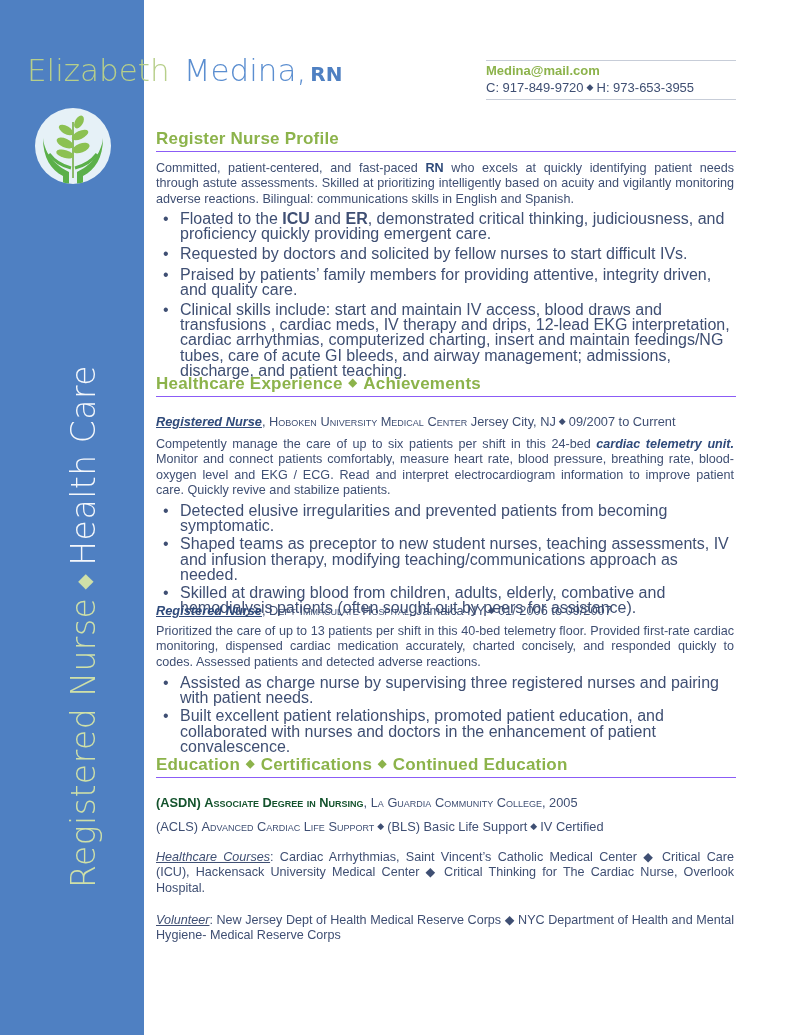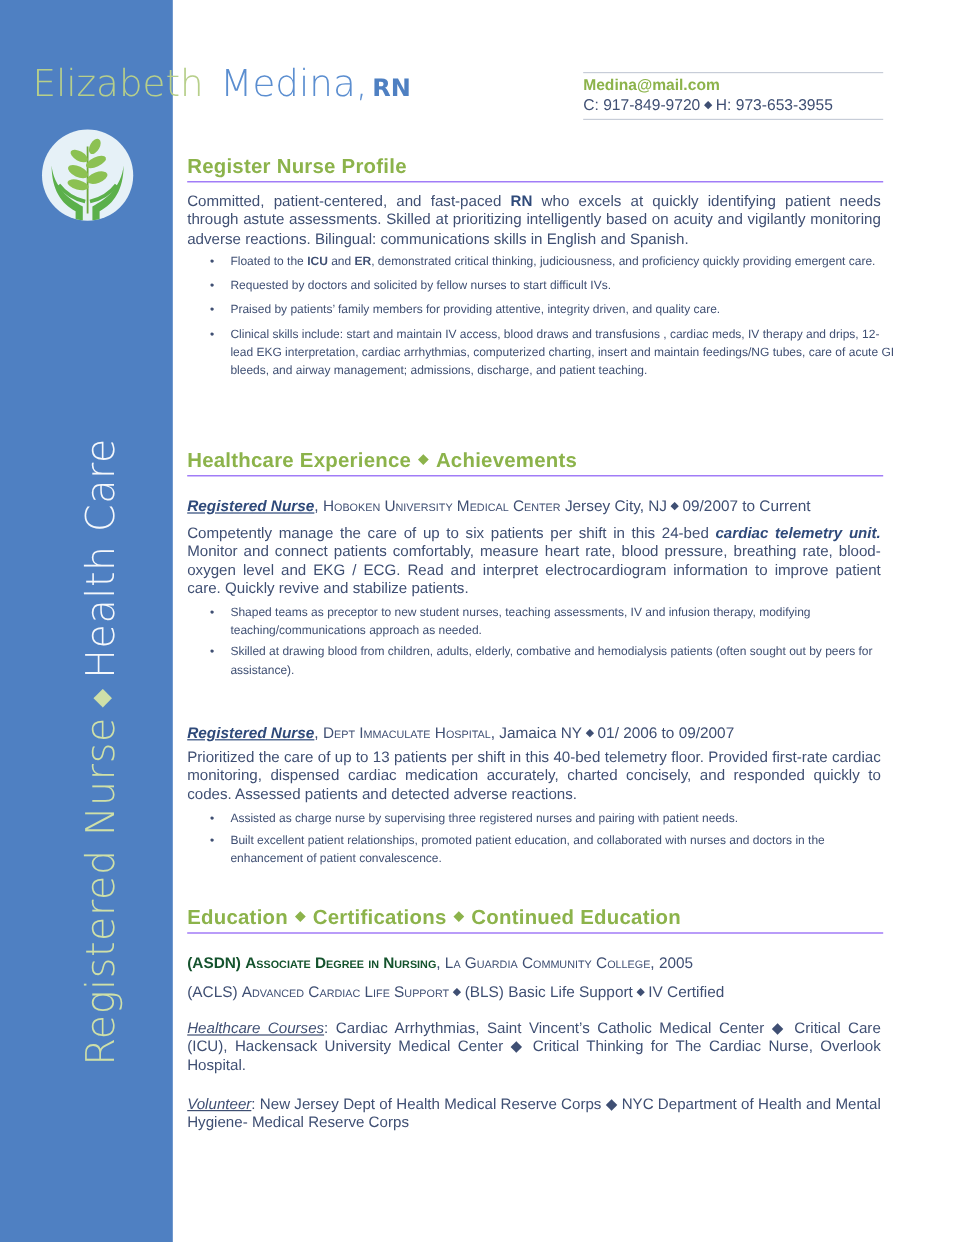--- a/index.html
+++ b/index.html
@@ -18,21 +18,21 @@
   .name .cred { color:#4f80c2; font-size:20px; font-weight:bold; margin-left:4px; }
   .contact { position:absolute; left:486px; top:60px; width:250px; border-top:1px solid #c7cdd8; border-bottom:1px solid #c7cdd8; padding:2px 0 3px 0; font-size:13px; line-height:16px; color:#3f4f73; }
   .contact .email { color:#8cb34b; font-weight:bold; }
   .dia { font-size:9px; vertical-align:2px; margin:0 3px; }
   .content { position:absolute; left:156px; top:0; width:580px; }
   .sec-title { position:absolute; left:0; width:580px; font-size:17px; font-weight:bold; color:#8cb34b; letter-spacing:0.2px;
                border-bottom:1px solid #8b5cf6; padding-bottom:2px; }
   .sec-title .sdia { font-size:11px; vertical-align:3px; margin:0 6px; }
   .para { position:absolute; left:0; width:578px; font-size:12.6px; line-height:15.4px; text-align:justify; color:#3f4f73; }
   .para b { color:#2f4a7a; }
-  ul.bul { position:absolute; left:12px; width:578px; margin:0; padding:0; list-style:none; font-size:10px; line-height:15.2px; }
+  ul.bul { position:absolute; left:0; width:578px; margin:0; padding:0; list-style:none; font-size:16px; line-height:15.2px; }
   ul.bul li { position:relative; padding-left:24px; margin-bottom:5px; }
   ul.bul li::before { content:"\2022"; position:absolute; left:7px; top:0; color:#3f4f73; }
   .jobline { position:absolute; left:0; width:580px; font-size:12.8px; color:#3f4f73; white-space:nowrap; }
   .jobline .role { font-weight:bold; font-style:italic; text-decoration:underline; color:#2f4a7a; }
   .sc { font-variant:small-caps; }
   .edu { position:absolute; left:0; width:580px; font-size:12.8px; white-space:nowrap; color:#3f4f73; }
   .edu b { color:#14532d; }
   .ital-u { font-style:italic; text-decoration:underline; }
 </style>
 </head>
@@ -77,20 +77,21 @@
     <li>Requested by doctors and solicited by fellow nurses to start difficult IVs.</li>
     <li>Praised by patients’ family members for providing attentive, integrity driven, and quality care.</li>
     <li>Clinical skills include: start and maintain IV access, blood  draws and transfusions , cardiac meds, IV therapy and drips, 12-lead EKG interpretation, cardiac arrhythmias, computerized charting, insert and maintain feedings/NG tubes, care of acute GI bleeds, and airway management; admissions, discharge, and patient teaching.</li>
   </ul>
 
   <div class="sec-title" style="top:374px;"><span>Healthcare Experience</span><span class="sdia">◆</span><span>Achievements</span></div>
 
   <div class="jobline" style="top:414px;"><span class="role">Registered Nurse</span>, <span class="sc">Hoboken University Medical Center</span><span> Jersey City, NJ</span><span class="dia">◆</span><span>09/2007 to Current</span></div>
   <div class="para" style="top:437px;"><span>Competently manage the care of up to six patients per shift in this 24-bed </span><b><i>cardiac telemetry unit.</i></b><span> Monitor and connect patients comfortably, measure heart rate, blood pressure, breathing rate, blood-oxygen level and EKG / ECG. Read and interpret electrocardiogram information to improve patient care. Quickly revive and stabilize patients.</span></div>
   <ul class="bul" style="top:503px;">
+    <li style="margin-bottom:3px;">Detected elusive irregularities and prevented patients from becoming symptomatic.</li>
     <li style="margin-bottom:3px;">Shaped teams as preceptor to new student nurses, teaching assessments, IV and infusion therapy, modifying teaching/communications approach as needed.</li>
     <li>Skilled at drawing blood from children, adults, elderly, combative and hemodialysis patients (often sought out by peers for assistance).</li>
   </ul>
 
   <div class="jobline" style="top:603px;"><span class="role">Registered Nurse</span>, <span class="sc">Dept Immaculate Hospital</span><span>, Jamaica NY</span><span class="dia">◆</span><span>01/ 2006 to 09/2007</span></div>
   <div class="para" style="top:624px;">Prioritized the care of up to 13 patients per shift in this 40-bed telemetry floor. Provided first-rate cardiac monitoring, dispensed cardiac medication accurately, charted concisely, and responded quickly to codes. Assessed patients and detected adverse reactions.</div>
   <ul class="bul" style="top:675px;">
     <li style="margin-bottom:3px;">Assisted as charge nurse by supervising three registered nurses and pairing with patient needs.</li>
     <li>Built excellent patient relationships, promoted patient education, and collaborated with nurses and doctors in the enhancement of patient convalescence.</li>
   </ul>

